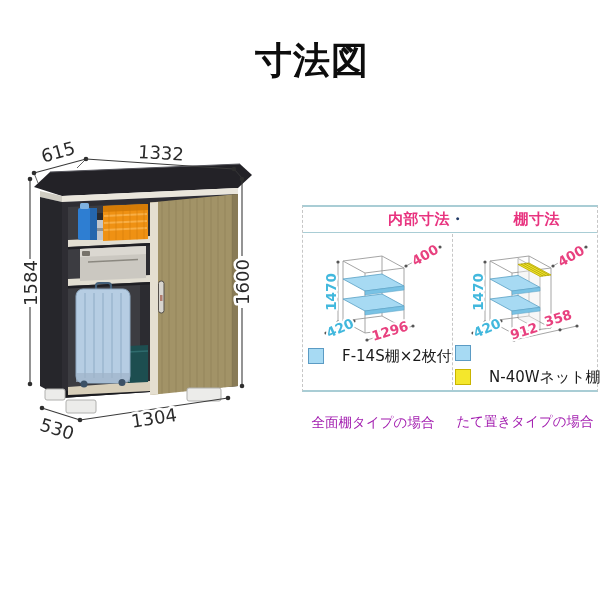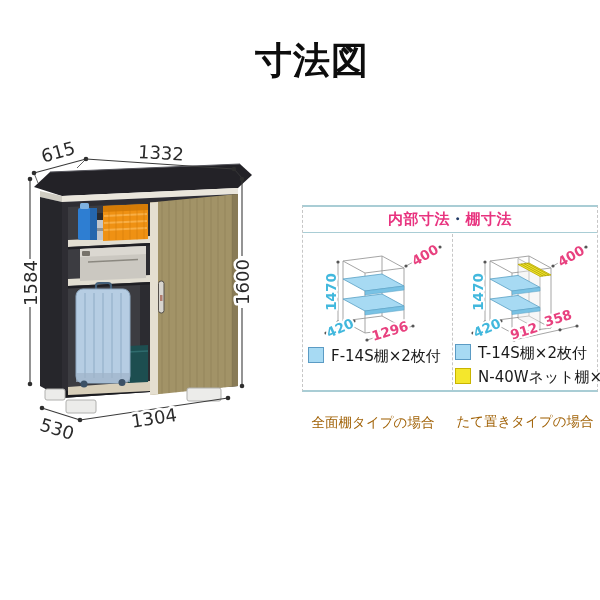--- a/index.html
+++ b/index.html
@@ -31,35 +31,35 @@
     position:absolute;left:302px;top:205px;width:296px;height:187px;z-index:2;
     border-top:2px solid #a9cdd5;border-bottom:2px solid #a9cdd5;
     border-left:1px dashed #c6c6c6;border-right:1px dashed #c6c6c6;
     box-sizing:border-box;background:transparent;
   }
   .panel-header{
     position:absolute;left:0;top:0;width:100%;height:25px;line-height:25px;
     text-align:center;font-size:15px;font-weight:bold;letter-spacing:.5px;
     border-bottom:1.5px solid #a9cdd5;
   }
-  .hdr-pink{color:#e8337f;}
+  .hdr-pink{color:#e8337f;margin-left:48px;}
   .hdr-dot{color:#223a66;}
   .panel-divider{
     position:absolute;left:149px;top:27px;bottom:0;width:0;
     border-left:1px dashed #c6c6c6;
   }
   .legend{position:absolute;z-index:3;display:flex;flex-direction:column;gap:6px;}
   .legend-left{left:308px;top:347px;}
   .legend-right{left:455px;top:344px;}
-  .legend-row{display:flex;align-items:flex-start;gap:7px;height:18px;}
+  .legend-row{display:flex;align-items:center;gap:18px;height:18px;}
   .swatch{width:16px;height:16px;box-sizing:border-box;display:inline-block;}
   .swatch-blue{background:#a7daf3;border:1.5px solid #5b9bc4;}
   .swatch-yellow{background:#f4e72c;border:1.5px solid #c9b400;}
   .legend-label{font-size:15px;color:#1a1a1a;white-space:nowrap;}
-  .caption{position:absolute;z-index:3;font-size:13.5px;color:#a16207;text-align:center;white-space:nowrap;}
+  .caption{position:absolute;z-index:3;font-size:13.5px;color:#a21caf;text-align:center;white-space:nowrap;}
   .caption-left{left:300px;top:414px;width:146px;}
   .caption-right{left:446px;top:413px;width:158px;}
 </style>
 </head>
 <body>
 
 <h1 class="page-title">寸法図</h1>
 
 <svg class="illus" width="600" height="600" viewBox="0 0 600 600">
 
@@ -307,21 +307,20 @@
 
 <div class="legend legend-left">
   <div class="legend-row">
     <span class="swatch swatch-blue"></span>
     <span class="legend-label">F-14S棚×2枚付</span>
   </div>
 </div>
 <div class="legend legend-right">
   <div class="legend-row">
     <span class="swatch swatch-blue"></span>
-    <span class="legend-label">T-14S棚×2枚付</span>
   </div>
   <div class="legend-row">
     <span class="swatch swatch-yellow"></span>
     <span class="legend-label">N-40Wネット棚×1枚付</span>
   </div>
 </div>
 
 <div class="caption caption-left">全面棚タイプの場合</div>
 <div class="caption caption-right">たて置きタイプの場合</div>
 

